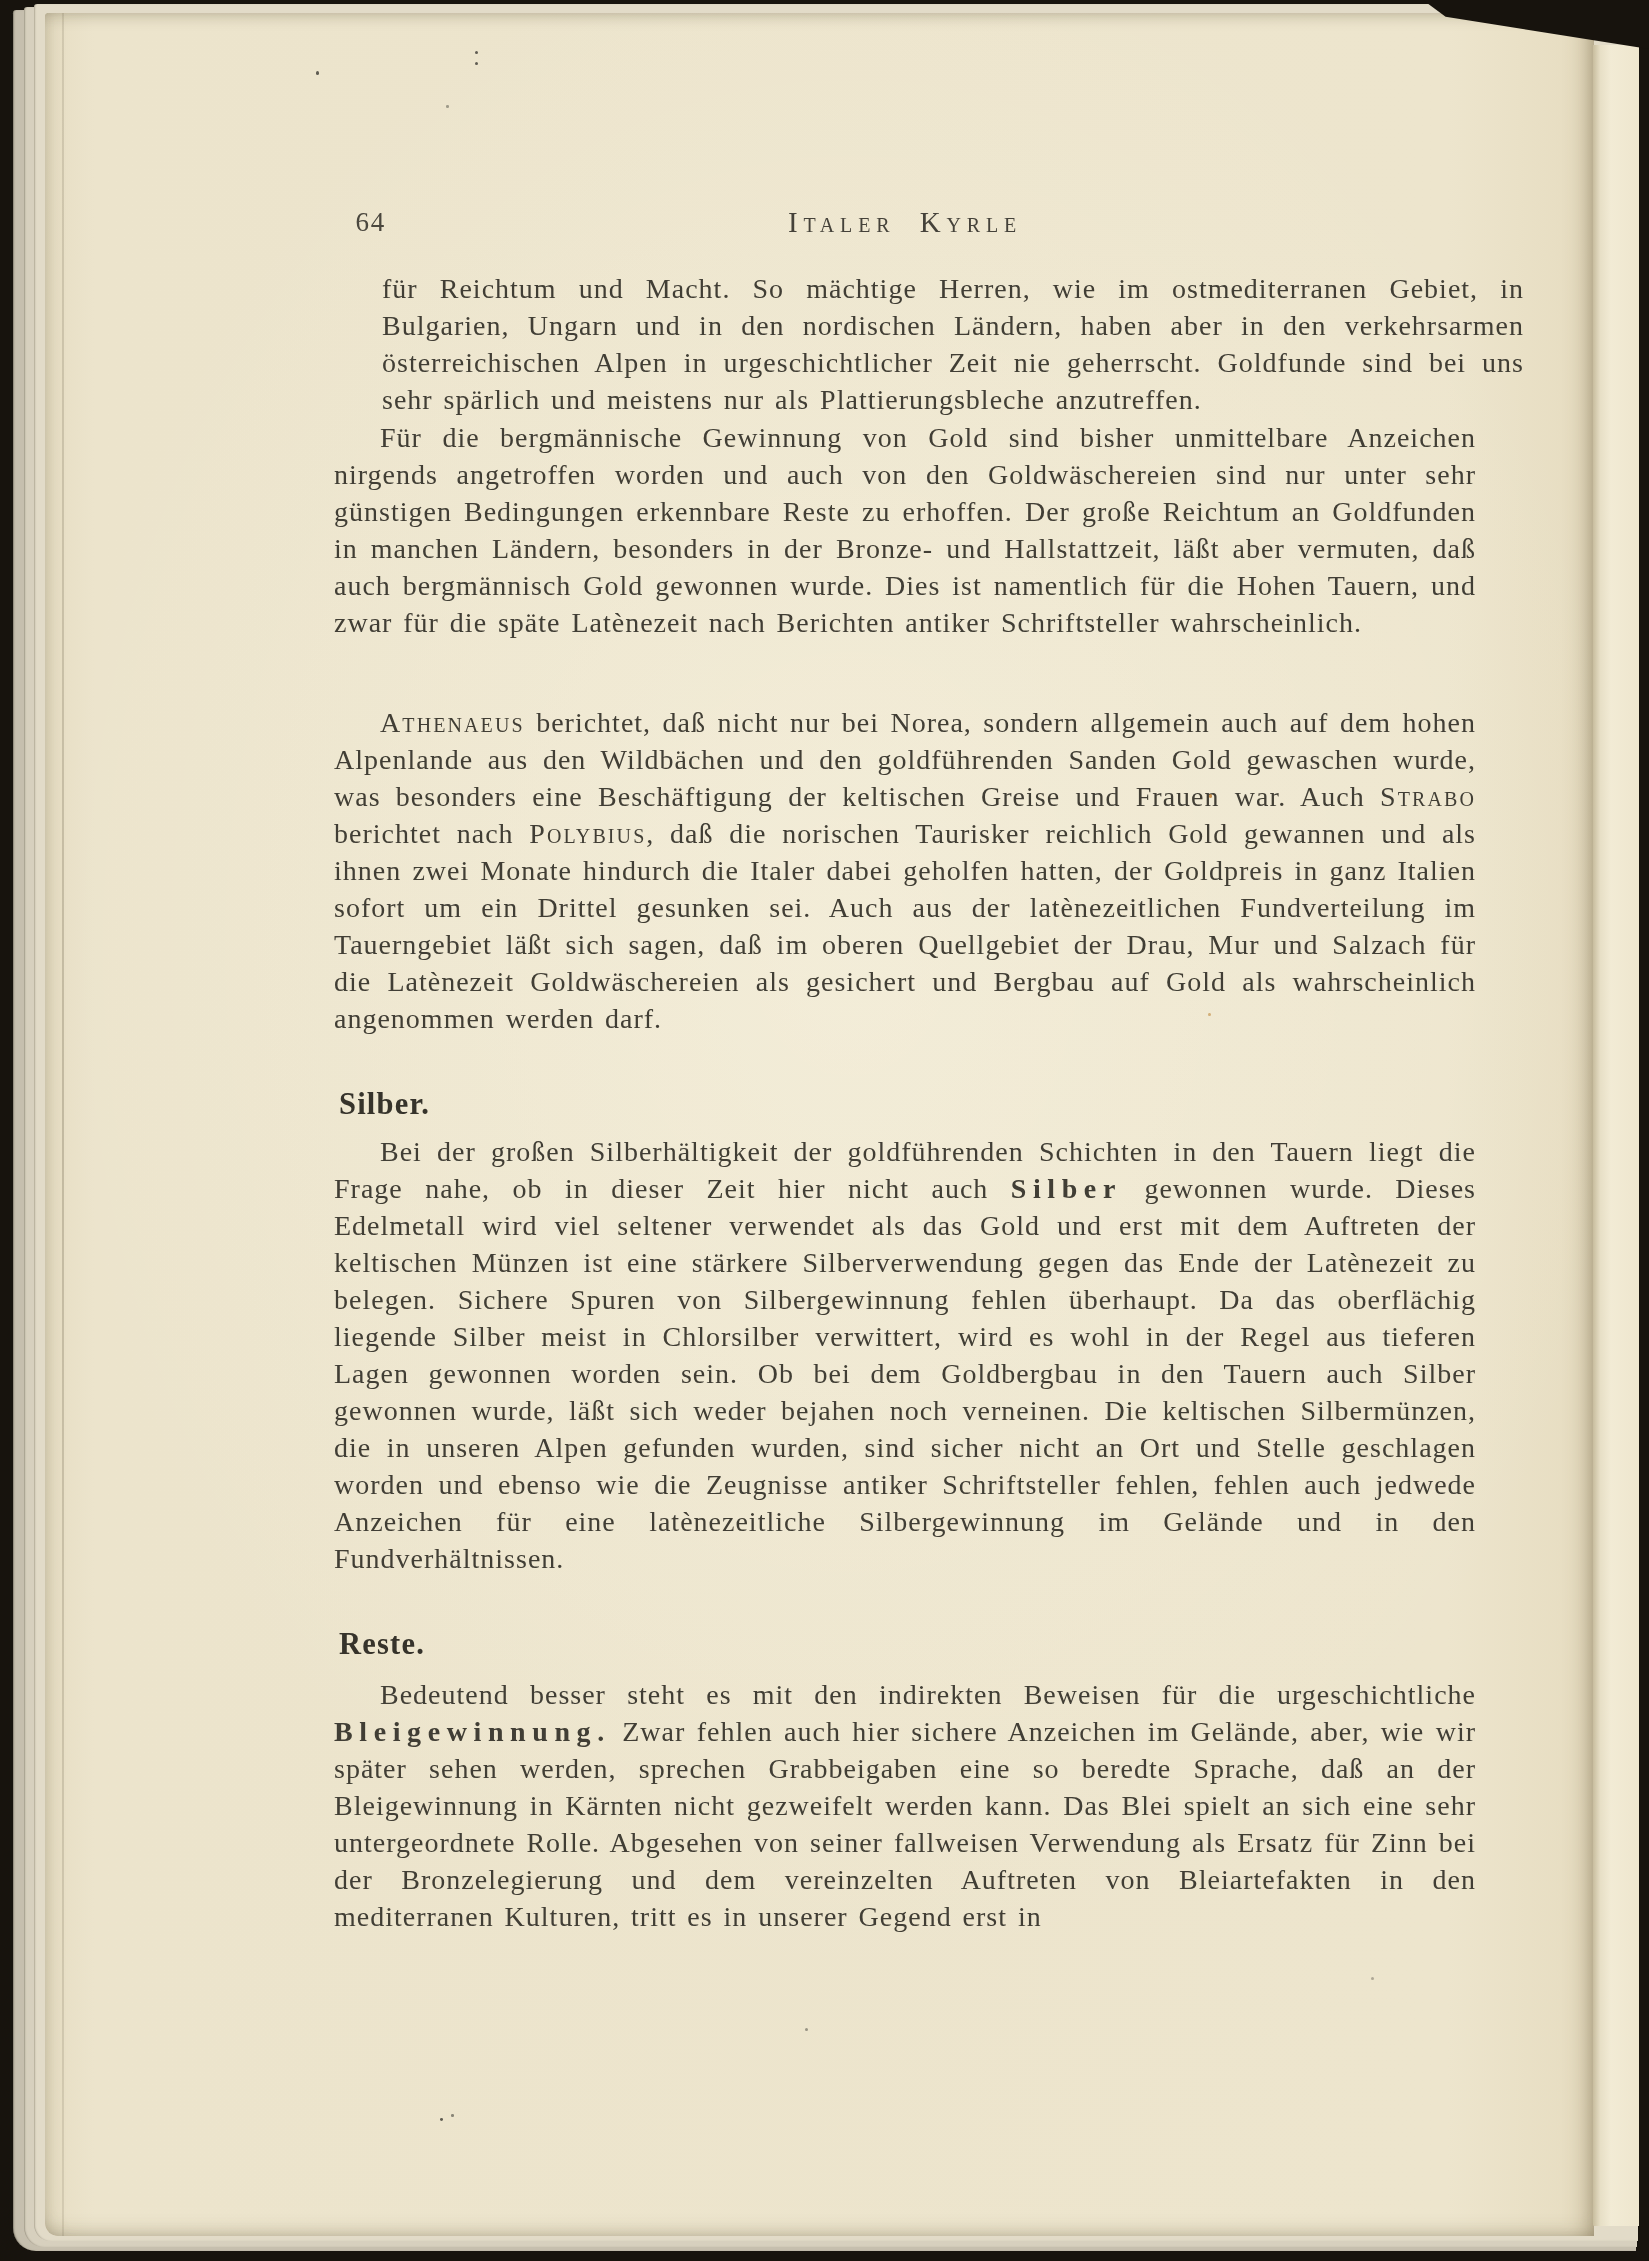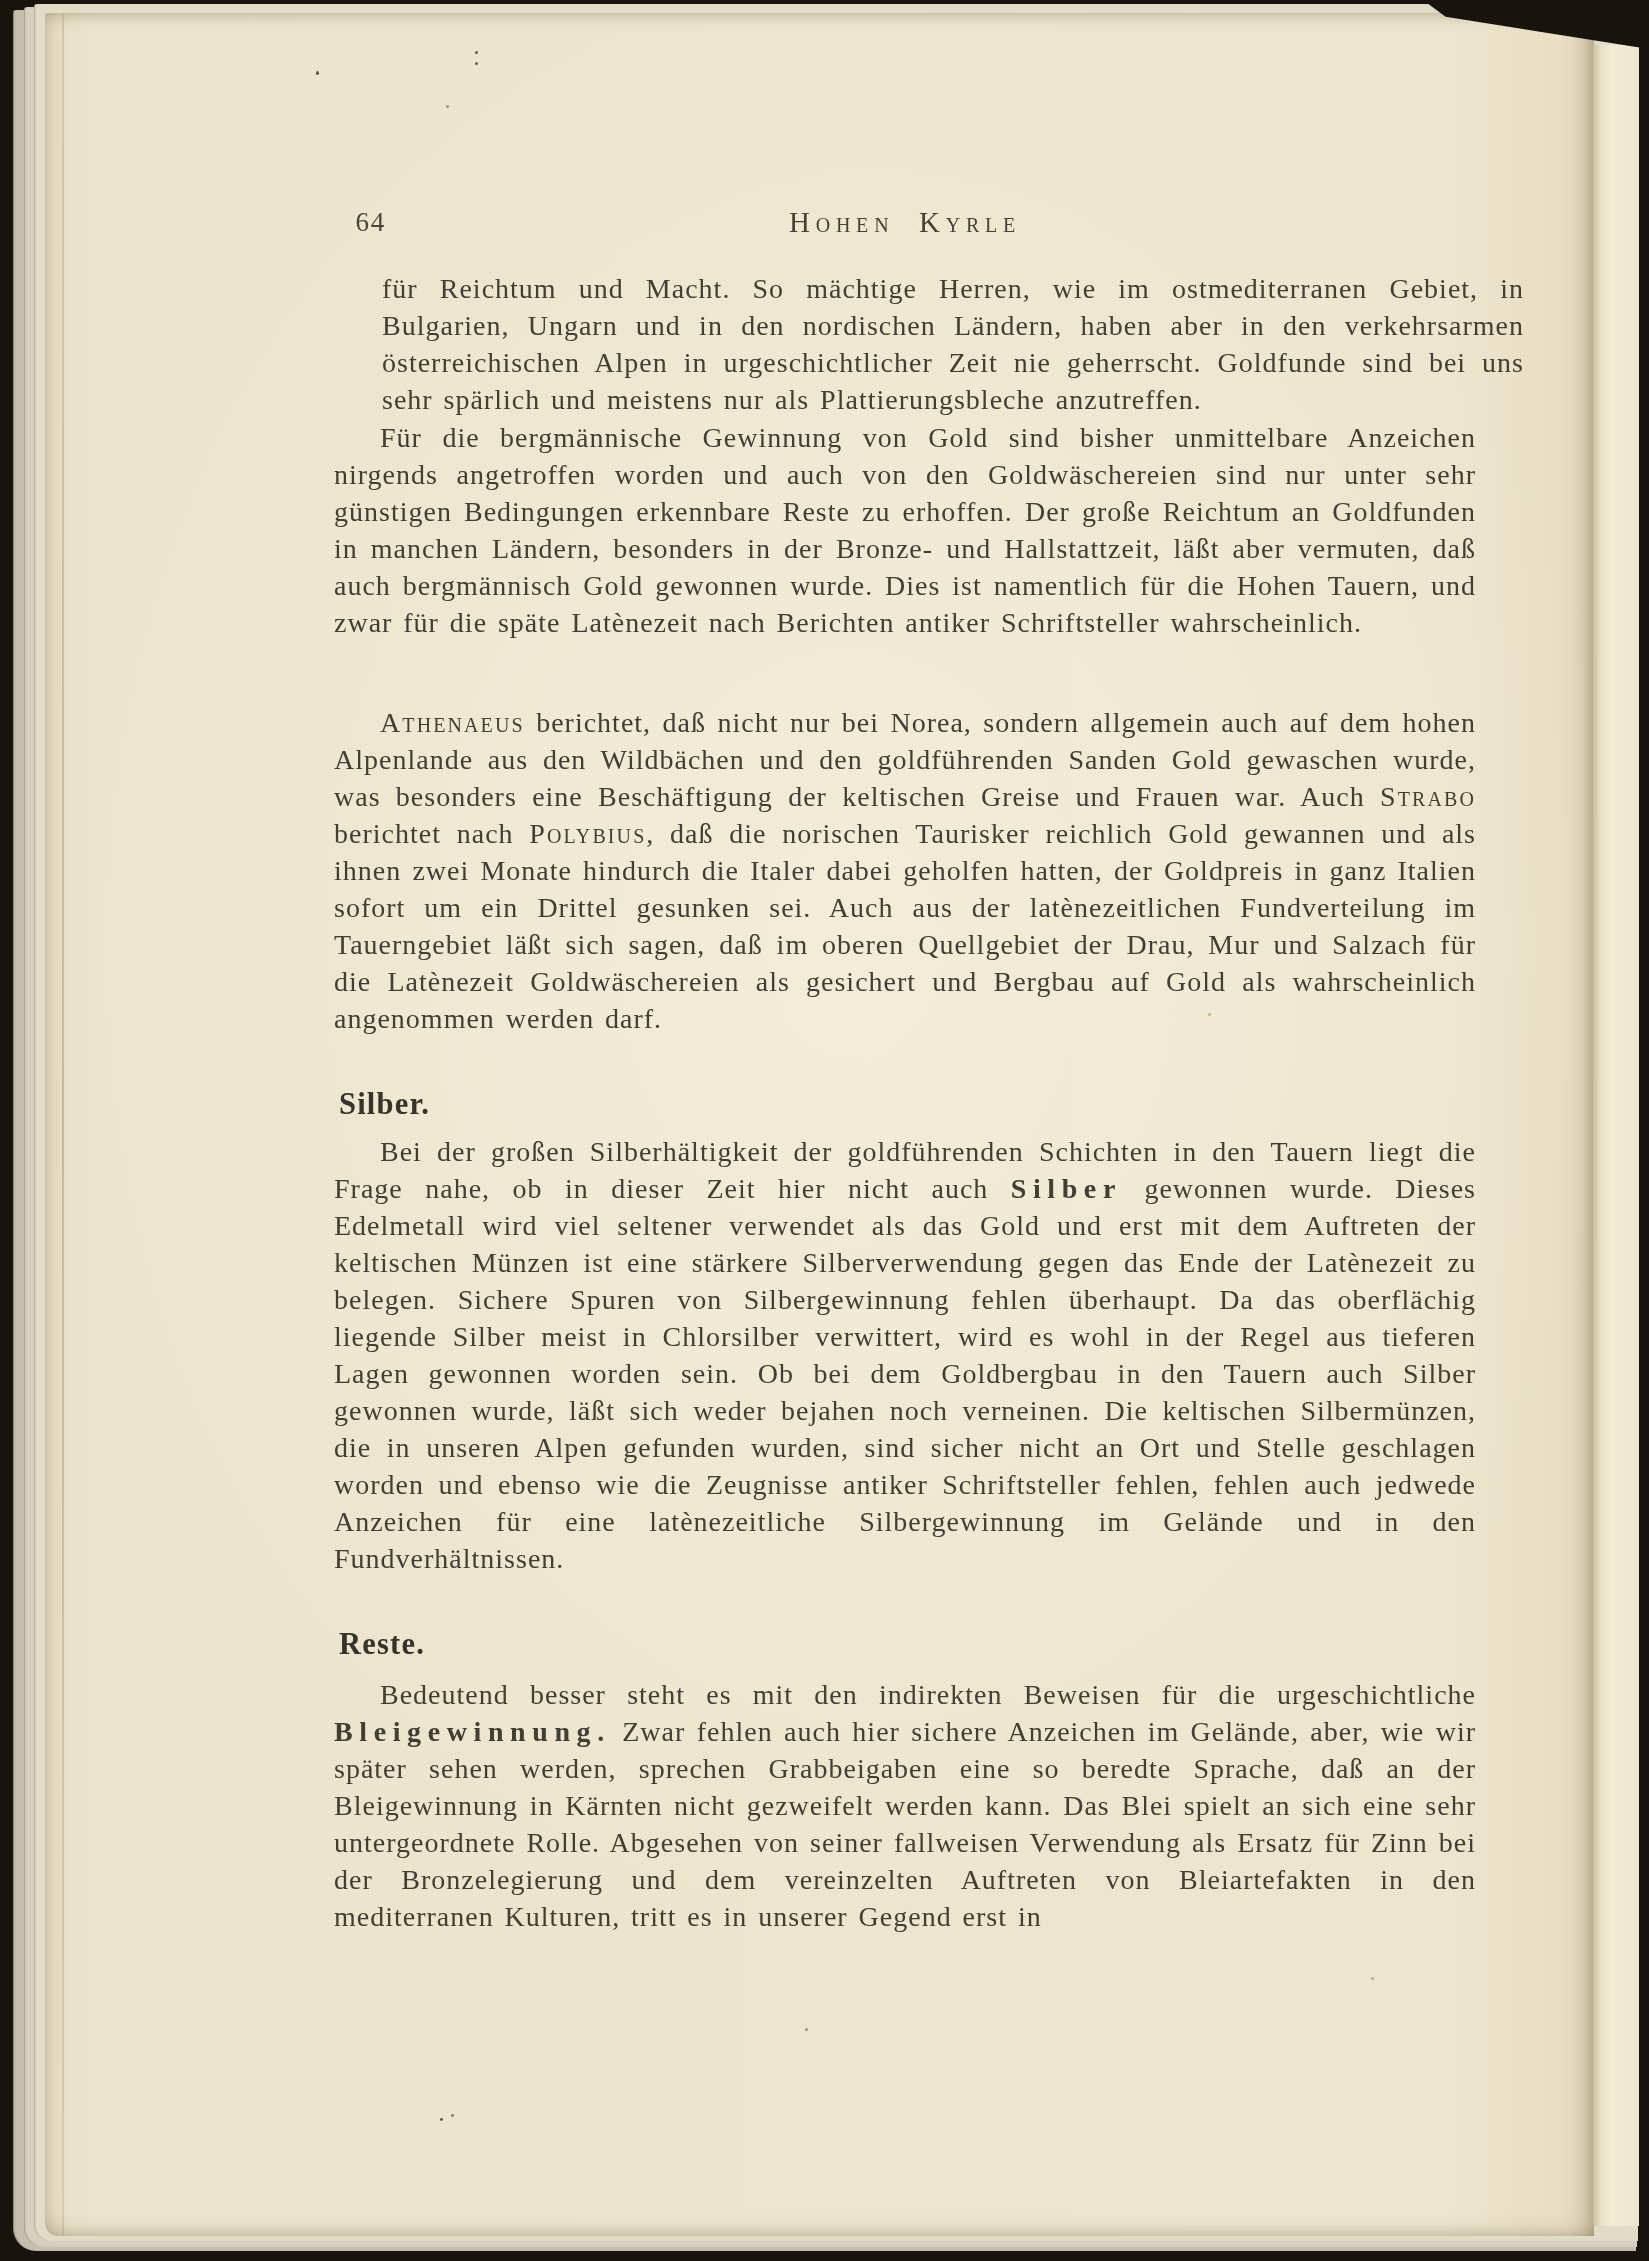--- a/index.html
+++ b/index.html
@@ -104,21 +104,21 @@
   <div class="edge edge-2"></div>
   <div class="edge edge-3"></div>
 
   <div class="main-page">
     <div class="crease-left"></div>
 
     <div class="page-content">
 
       <div class="running-header">
         <span class="page-num">64</span>
-        <span class="running-title">Hohen Kyrle</span>
+        <span class="running-title">Italer Kyrle</span>
       </div>
 
       <p class="body-p no-indent p1"><span>für Reichtum und Macht. So mächtige Herren, wie im ostmediterranen Gebiet, in Bulgarien, Ungarn und in den nordischen Ländern, haben aber in den verkehrsarmen österreichischen Alpen in urgeschichtlicher Zeit nie geherrscht. Goldfunde sind bei uns sehr spärlich und meistens nur als Plattierungsbleche anzutreffen.</span></p>
 
       <p class="body-p p2"><span>Für die bergmännische Gewinnung von Gold sind bisher unmittelbare Anzeichen nirgends angetroffen worden und auch von den Goldwäschereien sind nur unter sehr günstigen Bedingungen erkennbare Reste zu erhoffen. Der große Reichtum an Goldfunden in manchen Ländern, besonders in der Bronze- und Hallstattzeit, läßt aber vermuten, daß auch bergmännisch Gold gewonnen wurde. Dies ist namentlich für die Hohen Tauern, und zwar für die späte Latènezeit nach Berichten antiker Schriftsteller wahrscheinlich.</span></p>
 
       <p class="body-p p3"><span class="sc">Athenaeus</span><span> berichtet, daß nicht nur bei Norea, sondern allgemein auch auf dem hohen Alpenlande aus den Wildbächen und den goldführenden Sanden Gold gewaschen wurde, was besonders eine Beschäftigung der keltischen Greise und Frauen war. Auch </span><span class="sc">Strabo</span><span> berichtet nach </span><span class="sc">Polybius</span><span>, daß die norischen Taurisker reichlich Gold gewannen und als ihnen zwei Monate hindurch die Italer dabei geholfen hatten, der Goldpreis in ganz Italien sofort um ein Drittel gesunken sei. Auch aus der latènezeitlichen Fundverteilung im Tauerngebiet läßt sich sagen, daß im oberen Quellgebiet der Drau, Mur und Salzach für die Latènezeit Goldwäschereien als gesichert und Bergbau auf Gold als wahrscheinlich angenommen werden darf.</span></p>
 
       <h2 class="section-heading h-silber">Silber.</h2>
 

